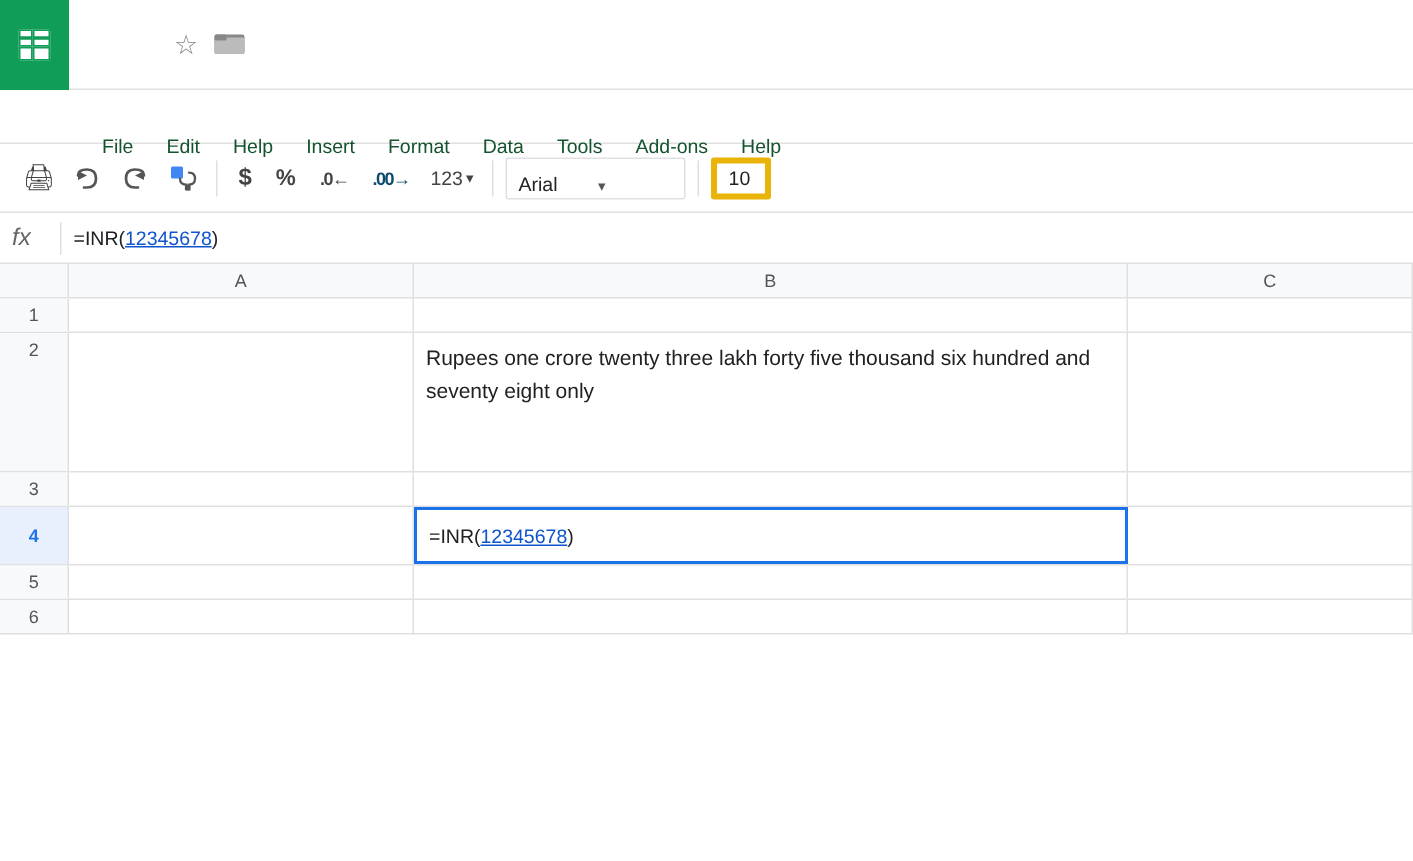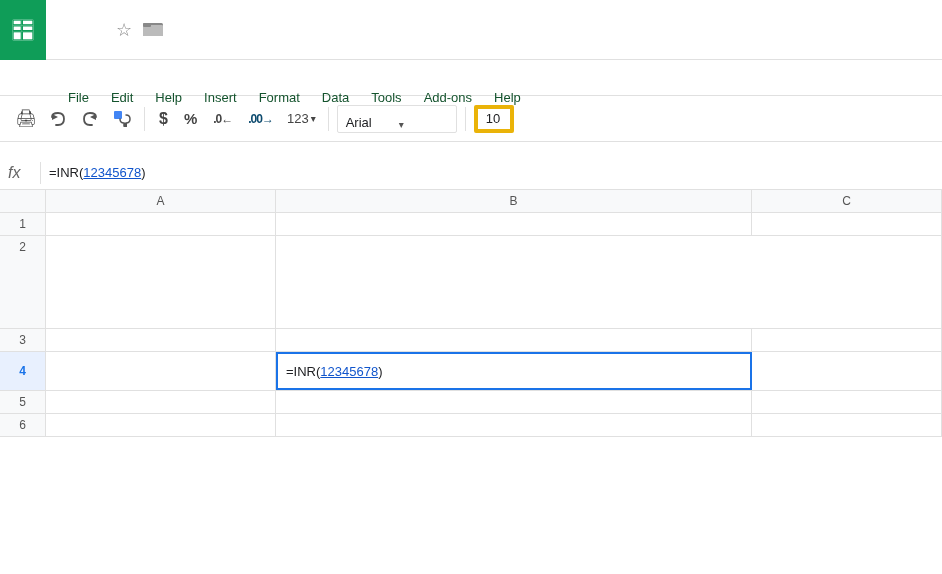--- a/index.html
+++ b/index.html
@@ -265,21 +265,21 @@
   <div class="font-selector">
     <span>Arial</span>
     <span style="font-size:10px; color:#555;">▾</span>
   </div>
   <div style="width:1px; height:24px; background:#e0e0e0; margin:0 4px;"></div>
   <div class="font-size-box">
     <span>10</span>
   </div>
 </div>
 
-<div id="formula-bar" style="display:flex; align-items:center; height:34px; border-bottom:1px solid #e0e0e0; padding:0 8px; gap:8px;margin-top:14px;">
+<div id="formula-bar" style="display:flex; align-items:center; height:34px; border-bottom:1px solid #e0e0e0; padding:0 8px; gap:8px;">
   <span style="font-style:italic; color:#444; font-size:16px; min-width:24px; color:#666;">fx</span>
   <div style="width:1px; height:22px; background:#e0e0e0;"></div>
   <span style="font-size:13px; color:#202124;">
     <span style="color:#202124;">=INR(</span><span style="color:#1155cc; text-decoration:underline;">12345678</span><span style="color:#202124;">)</span>
   </span>
 </div>
 
 <div id="sheet-area">
 
   <div id="col-headers" style="display:flex; border-bottom:1px solid #e0e0e0; background:#f8f9fa;">
@@ -292,20 +292,21 @@
   <div class="sheet-row row-1" style="display:flex; border-bottom:1px solid #e0e0e0;">
     <div class="row-num" style="width:46px; min-width:46px; display:flex; align-items:center; justify-content:center; font-size:12px; color:#555; border-right:1px solid #e0e0e0; background:#f8f9fa; height:22px;">1</div>
     <div class="cell cell-a" style="width:230px; min-width:230px; height:22px; border-right:1px solid #e0e0e0; padding:2px 4px;"></div>
     <div class="cell cell-b" style="width:476px; min-width:476px; height:22px; border-right:1px solid #e0e0e0; padding:2px 4px;"></div>
     <div class="cell cell-c" style="flex:1; height:22px; border-right:1px solid #e0e0e0; padding:2px 4px;"></div>
   </div>
 
   <div class="sheet-row row-2" style="display:flex; border-bottom:1px solid #e0e0e0;">
     <div class="row-num" style="width:46px; min-width:46px; display:flex; align-items:flex-start; justify-content:center; font-size:12px; color:#555; border-right:1px solid #e0e0e0; background:#f8f9fa; height:92px; padding-top:4px;">2</div>
     <div class="cell cell-a" style="width:230px; min-width:230px; height:92px; border-right:1px solid #e0e0e0; padding:2px 4px;"></div>
+    <div class="cell cell-b" style="width:476px; min-width:476px; height:92px; border-right:1px solid #e0e0e0; padding:6px 8px; font-size:14px; line-height:1.55; color:#202124;">Rupees one crore twenty three lakh forty five thousand six hundred and seventy eight only</div>
     <div class="cell cell-c" style="flex:1; height:92px; border-right:1px solid #e0e0e0; padding:2px 4px;"></div>
   </div>
 
   <div class="sheet-row row-3" style="display:flex; border-bottom:1px solid #e0e0e0;">
     <div class="row-num" style="width:46px; min-width:46px; display:flex; align-items:center; justify-content:center; font-size:12px; color:#555; border-right:1px solid #e0e0e0; background:#f8f9fa; height:22px;">3</div>
     <div class="cell cell-a" style="width:230px; min-width:230px; height:22px; border-right:1px solid #e0e0e0; padding:2px 4px;"></div>
     <div class="cell cell-b" style="width:476px; min-width:476px; height:22px; border-right:1px solid #e0e0e0; padding:2px 4px;"></div>
     <div class="cell cell-c" style="flex:1; height:22px; border-right:1px solid #e0e0e0; padding:2px 4px;"></div>
   </div>
 

